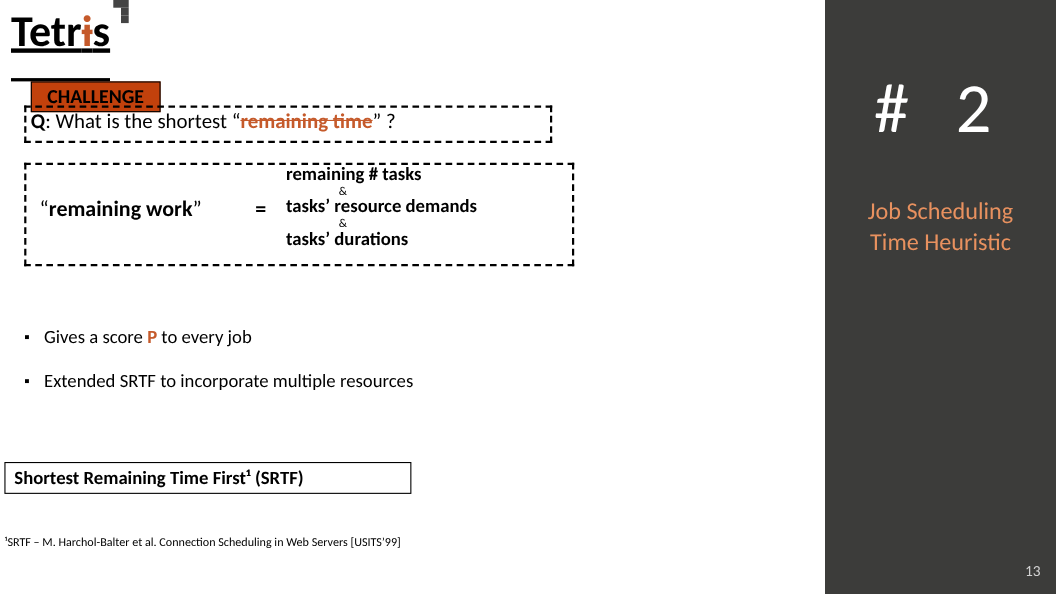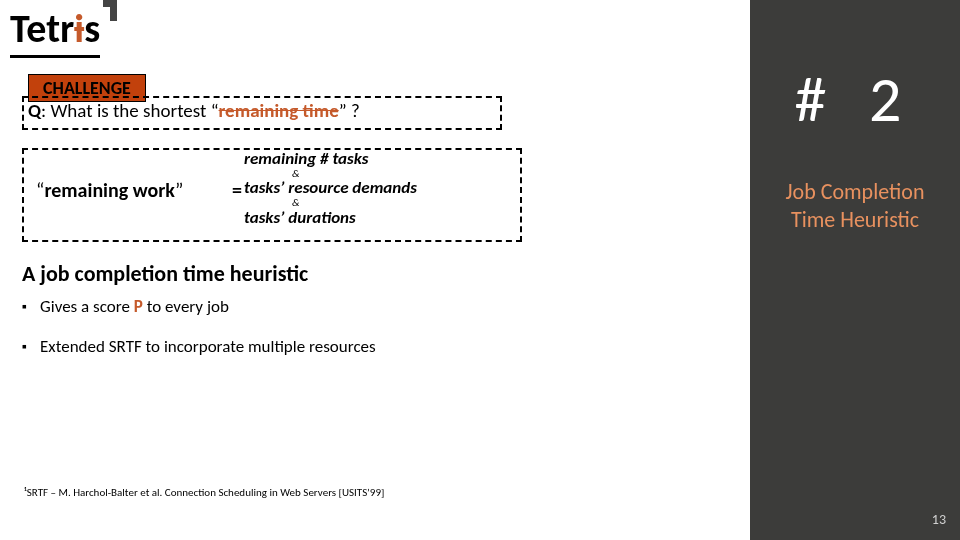--- a/index.html
+++ b/index.html
@@ -4,21 +4,21 @@
 <style>
   * { margin:0; padding:0; box-sizing:border-box; }
   html,body { width:960px; height:540px; font-family:"Calibri","Segoe UI",sans-serif; overflow:hidden; }
   .slide { width:960px; height:540px; position:relative; background:#fff; }
   .right-bar {
     position:absolute; right:0; top:0; width:210px; height:540px;
     background:#3c3c3a; color:#fff;
   }
   .title {
     position:absolute; left:10px; top:4px;
-    font-size:40px; font-weight:700; color:#000; border-bottom:3px solid #000; padding-bottom:2px;
+    font-size:40px; font-weight:700; color:#000; border-bottom:3px solid #000; padding-bottom:18px;text-decoration:underline;
   }
   .title .strike { color:#c55a2b; text-decoration:line-through; text-decoration-color:#c55a2b; }
   
   .tet-block {
     position:absolute; left:103px; top:0px; width:14px; height:22px;
   }
   .tet-block .sq { position:absolute; width:7px; height:7px; background:#444; }
   .tet-block .a { left:0; top:0; }
   .tet-block .b { left:7px; top:0; }
   .tet-block .c { left:7px; top:7px; }
@@ -47,22 +47,22 @@
   .rw-label {
     position:absolute; left:36px; top:178px;
     font-size:20px; color:#000;
   }
   .rw-label .q { font-weight:400; }
   .rw-label .t { font-weight:700; }
   .eq {
     position:absolute; left:232px; top:178px; font-size:20px; font-weight:700;
   }
   .rw-stack {
-    position:absolute; left:244px; top:150px; width:250px;
-    font-size:17px; font-weight:600; text-align:left; line-height:1.05;font-style:italic;
+    position:absolute; left:260px; top:150px; width:250px;
+    font-size:17px; font-weight:600; text-align:left; line-height:1.05;
   }
   .rw-stack .amp { font-size:11px; font-weight:400; padding-left:48px; }
 
   .h2 {
     position:absolute; left:22px; top:260px;
     font-size:22px; font-weight:700;
   }
   .bul {
     position:absolute; left:40px; font-size:17px;
   }
@@ -74,21 +74,21 @@
   .srtf-box1 {
     position:absolute; left:4px; top:420px; width:370px;
     border:1.5px solid #000; padding:3px 8px; font-size:17px; font-weight:700;
   }
   .srtf-box2 {
     position:absolute; left:4px; top:450px; width:546px;
     border:1.5px solid #000; padding:3px 8px; font-size:17px;
   }
   .srtf-box2 .rt2 { color:#c55a2b; font-weight:600; }
   .foot {
-    position:absolute; left:4px; top:486px; font-size:11px; color:#000;margin-left:20px;
+    position:absolute; left:4px; top:486px; font-size:11px; color:#000;
   }
 
   .bignum {
     position:absolute; right:0; top:60px; width:210px; text-align:center;
     font-size:64px; font-weight:400; letter-spacing:14px; color:#fff;
   }
   .subt {
     position:absolute; right:0; top:178px; width:210px; text-align:center;
     font-size:22px; color:#e8915f; line-height:1.25;
   }
@@ -97,21 +97,21 @@
   }
 </style>
 </head>
 <body>
 
 <div class="slide">
 
   <div class="right-bar">
     <div class="bignum"># 2</div>
     <div class="subt">
-      <span>Job Completion</span><br>
+      <span>Job Scheduling</span><br>
       <span>Time Heuristic</span>
     </div>
     <div class="pagenum">13</div>
   </div>
 
   <div class="title">
     <span>Tetr</span><span class="strike">i</span><span>s</span>
   </div>
   <div class="tet-block">
     <div class="sq a"></div>
@@ -132,22 +132,22 @@
   </div>
   <div class="eq">=</div>
   <div class="rw-stack">
     <div>remaining # tasks</div>
     <div class="amp">&amp;</div>
     <div>tasks’ resource demands</div>
     <div class="amp">&amp;</div>
     <div>tasks’ durations</div>
   </div>
 
-  <div class="h2">A job completion time heuristic</div>
 
   <div class="bul b2">Extended SRTF to incorporate multiple resources</div>
   <div class="bul b1">
     <span>Gives a score </span><span class="P">P</span><span> to every job</span>
   </div>
 
+  <div class="srtf-box1">Shortest Remaining Time First¹ (SRTF)</div>
   <div class="foot">¹SRTF – M. Harchol-Balter et al. Connection Scheduling in Web Servers [USITS’99]</div>
 
 </div>
 
 </body></html>

